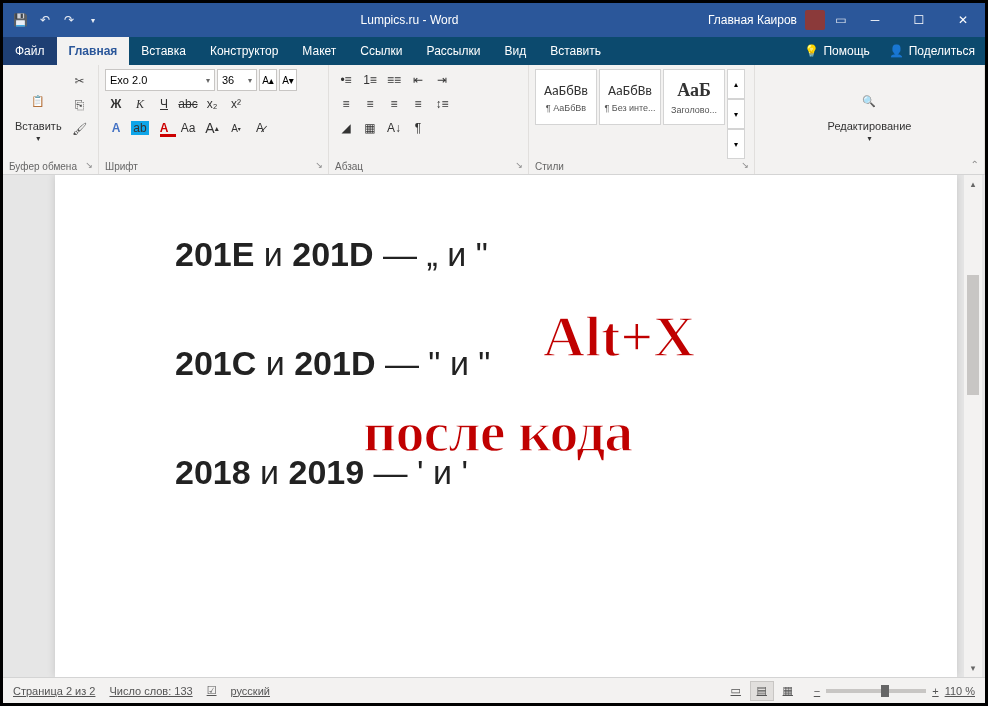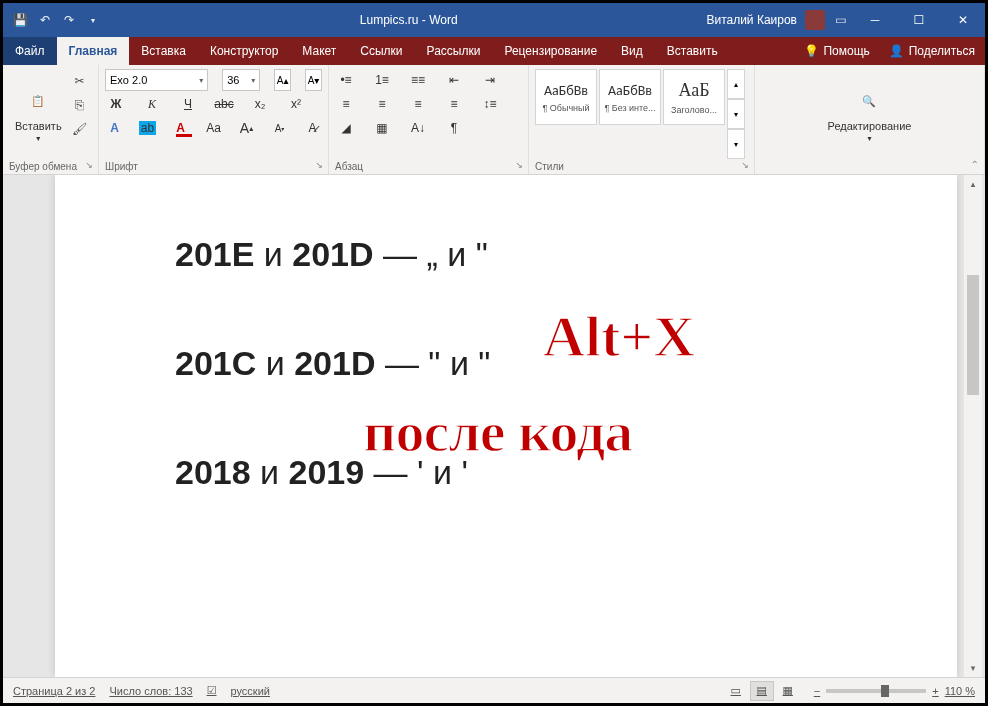--- a/index.html
+++ b/index.html
@@ -9,39 +9,39 @@
 .titlebar { height: 34px; background: #2b579a; display: flex; align-items: center; color: #fff; font-size: 12px; }
 .qat { display: flex; align-items: center; gap: 8px; padding: 0 10px; }
 .qat-icon { width: 16px; height: 16px; display: flex; align-items: center; justify-content: center; opacity: .9; }
 .title-center { flex: 1; text-align: center; }
 .title-right { display: flex; align-items: center; gap: 8px; padding-right: 4px; }
 .avatar { width: 20px; height: 20px; background: #8b3a3a; border-radius: 2px; }
 .win-btns { display: flex; }
 .win-btn { width: 44px; height: 34px; display: flex; align-items: center; justify-content: center; color: #fff; }
 
 
-.tabs { height: 28px; background: #7f1d1d; display: flex; align-items: stretch; color: #fff; font-size: 12px; }
+.tabs { height: 28px; background: #0c4a6e; display: flex; align-items: stretch; color: #fff; font-size: 12px; }
 .tab { padding: 0 12px; display: flex; align-items: center; cursor: pointer; }
 .tab.file { background: #1e3f73; }
 .tab.active { background: #f3f2f1; color: #2b579a; font-weight: 600; }
 .tabs-spacer { flex: 1; }
 .tab-help { display: flex; align-items: center; gap: 4px; padding: 0 10px; }
 
 
 .ribbon { height: 110px; background: #f3f2f1; border-bottom: 1px solid #d4d4d4; display: flex; position: relative; }
 .group { border-right: 1px solid #e1dfdd; padding: 4px 6px 2px; display: flex; flex-direction: column; position: relative; }
 .group-body { flex: 1; display: flex; gap: 2px; }
 .group-label { font-size: 10px; color: #666; text-align: left; padding-top: 2px; }
 .group-launcher { position: absolute; right: 3px; bottom: 3px; width: 12px; height: 12px; font-size: 9px; color: #888; display: flex; align-items: center; justify-content: center; }
 
 .vbtn { display: flex; flex-direction: column; align-items: center; justify-content: center; padding: 2px 6px; font-size: 11px; color: #333; gap: 2px; }
 .big-icon { width: 32px; height: 32px; display: flex; align-items: center; justify-content: center; }
 .small-btn { width: 20px; height: 20px; display: flex; align-items: center; justify-content: center; font-size: 12px; color: #444; }
 .col { display: flex; flex-direction: column; gap: 2px; }
-.row { display: flex; gap: 14px; align-items: center; }
+.row { display: flex; gap: 2px; align-items: center; }
 
 .font-combo { height: 22px; border: 1px solid #c8c6c4; background: #fff; font-size: 11px; padding: 0 4px; display: flex; align-items: center; justify-content: space-between; }
 .font-name { width: 110px; }
 .font-size { width: 40px; }
 .combo-arrow { font-size: 8px; color: #666; margin-left: 4px; }
 .inc-dec { width: 18px; height: 22px; border: 1px solid #c8c6c4; background: #fff; font-size: 10px; display: flex; align-items: center; justify-content: center; }
 
 .fmt-btn { width: 22px; height: 22px; display: flex; align-items: center; justify-content: center; font-size: 12px; color: #333; }
 .fmt-btn.bold { font-weight: bold; }
 .fmt-btn.italic { font-style: italic; font-family: serif; }
@@ -86,40 +86,39 @@
 
 <div class="titlebar">
   <div class="qat">
     <span class="qat-icon">💾</span>
     <span class="qat-icon">↶</span>
     <span class="qat-icon">↷</span>
     <span class="qat-icon" style="font-size:8px">▾</span>
   </div>
   <div class="title-center">Lumpics.ru - Word</div>
   <div class="title-right">
-    <span>Виталий Каиров</span>
+    <span>Главная Каиров</span>
     <span class="avatar"></span>
     <span class="qat-icon">▭</span>
   </div>
   <div class="win-btns">
     <div class="win-btn">─</div>
     <div class="win-btn">☐</div>
     <div class="win-btn">✕</div>
   </div>
 </div>
 
 <div class="tabs">
   <div class="tab file">Файл</div>
   <div class="tab active">Главная</div>
   <div class="tab">Вставка</div>
   <div class="tab">Конструктор</div>
   <div class="tab">Макет</div>
   <div class="tab">Ссылки</div>
   <div class="tab">Рассылки</div>
-  <div class="tab">Рецензирование</div>
   <div class="tab">Вид</div>
   <div class="tab">Вставить</div>
   <div class="tabs-spacer"></div>
   <div class="tab-help">
     <span>💡</span>
     <span>Помощь</span>
   </div>
   <div class="tab-help">
     <span>👤</span>
     <span>Поделиться</span>
@@ -210,28 +209,28 @@
     </div>
     <div class="group-label">Абзац</div>
     <div class="group-launcher">↘</div>
   </div>
 
   <div class="group" style="width:226px">
     <div class="group-body">
       <div class="style-gal">
         <div class="style-item">
           <div class="style-prev">АаБбВв</div>
-          <div>¶ Обычный</div>
+          <div>¶ АаБбВв</div>
         </div>
         <div class="style-item">
           <div class="style-prev">АаБбВв</div>
           <div>¶ Без инте...</div>
         </div>
         <div class="style-item">
-          <div class="style-prev" style="font-family:serif;font-weight:normal;font-size:18px">АаБ</div>
+          <div class="style-prev" style="font-family:serif;font-weight:bold;font-size:18px">АаБ</div>
           <div>Заголово...</div>
         </div>
         <div class="style-nav">
           <div class="style-nav-btn">▴</div>
           <div class="style-nav-btn">▾</div>
           <div class="style-nav-btn">▾</div>
         </div>
       </div>
     </div>
     <div class="group-label">Стили</div>

